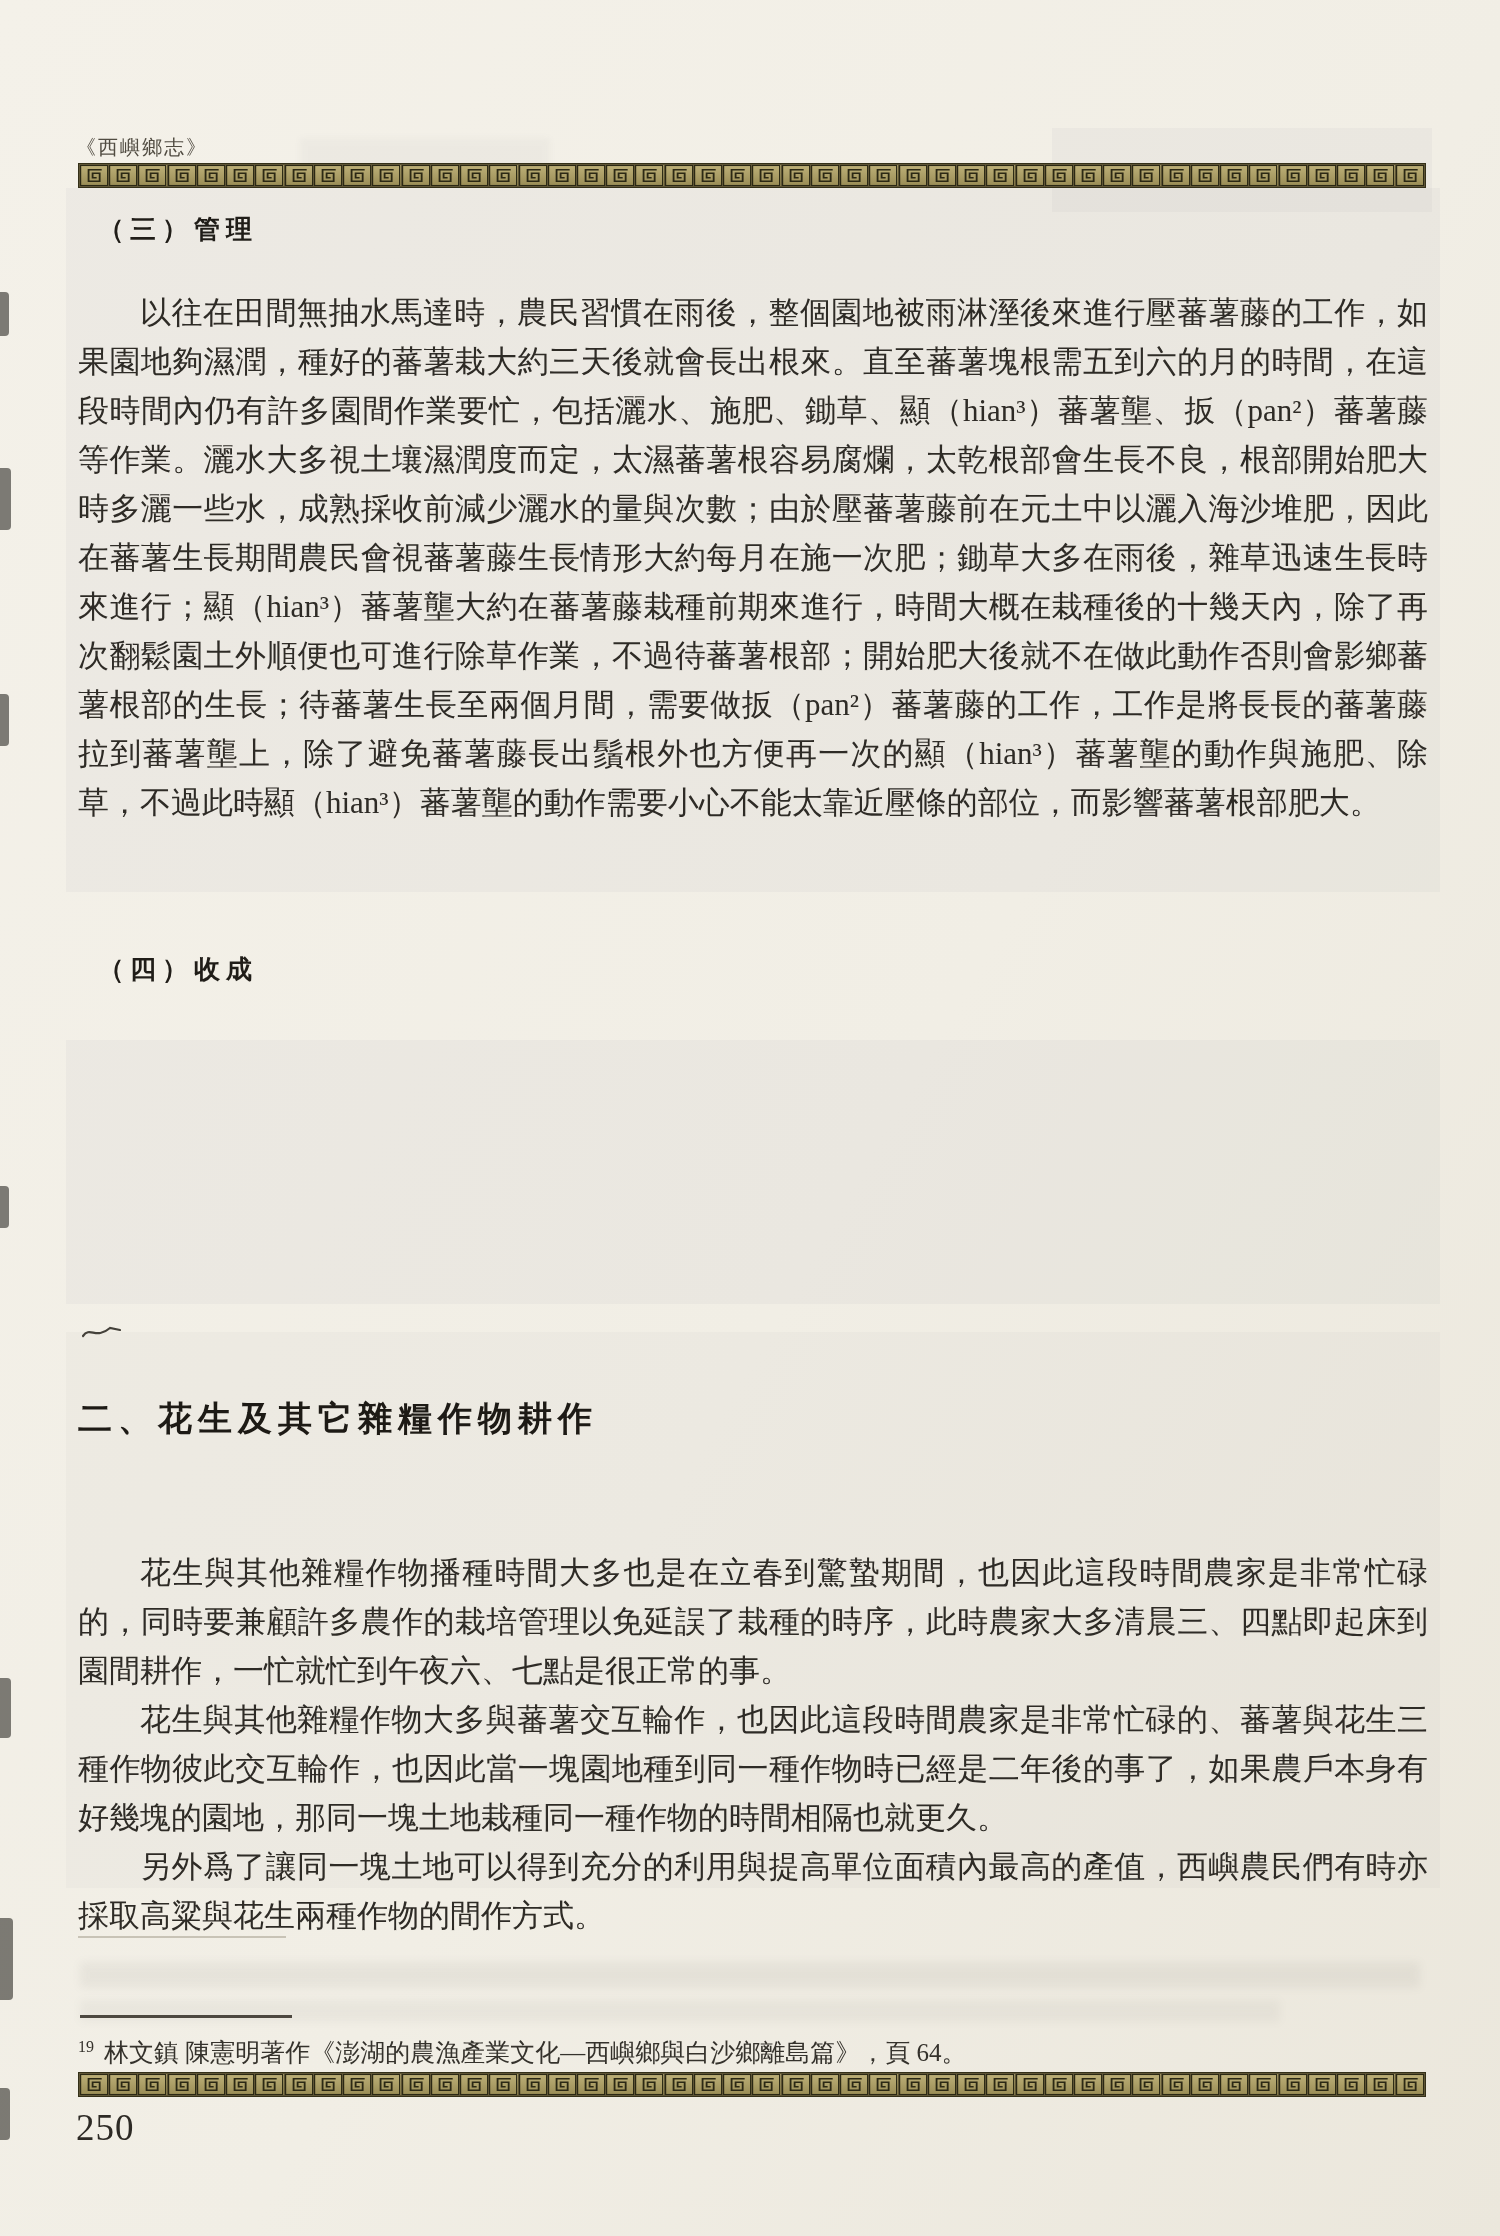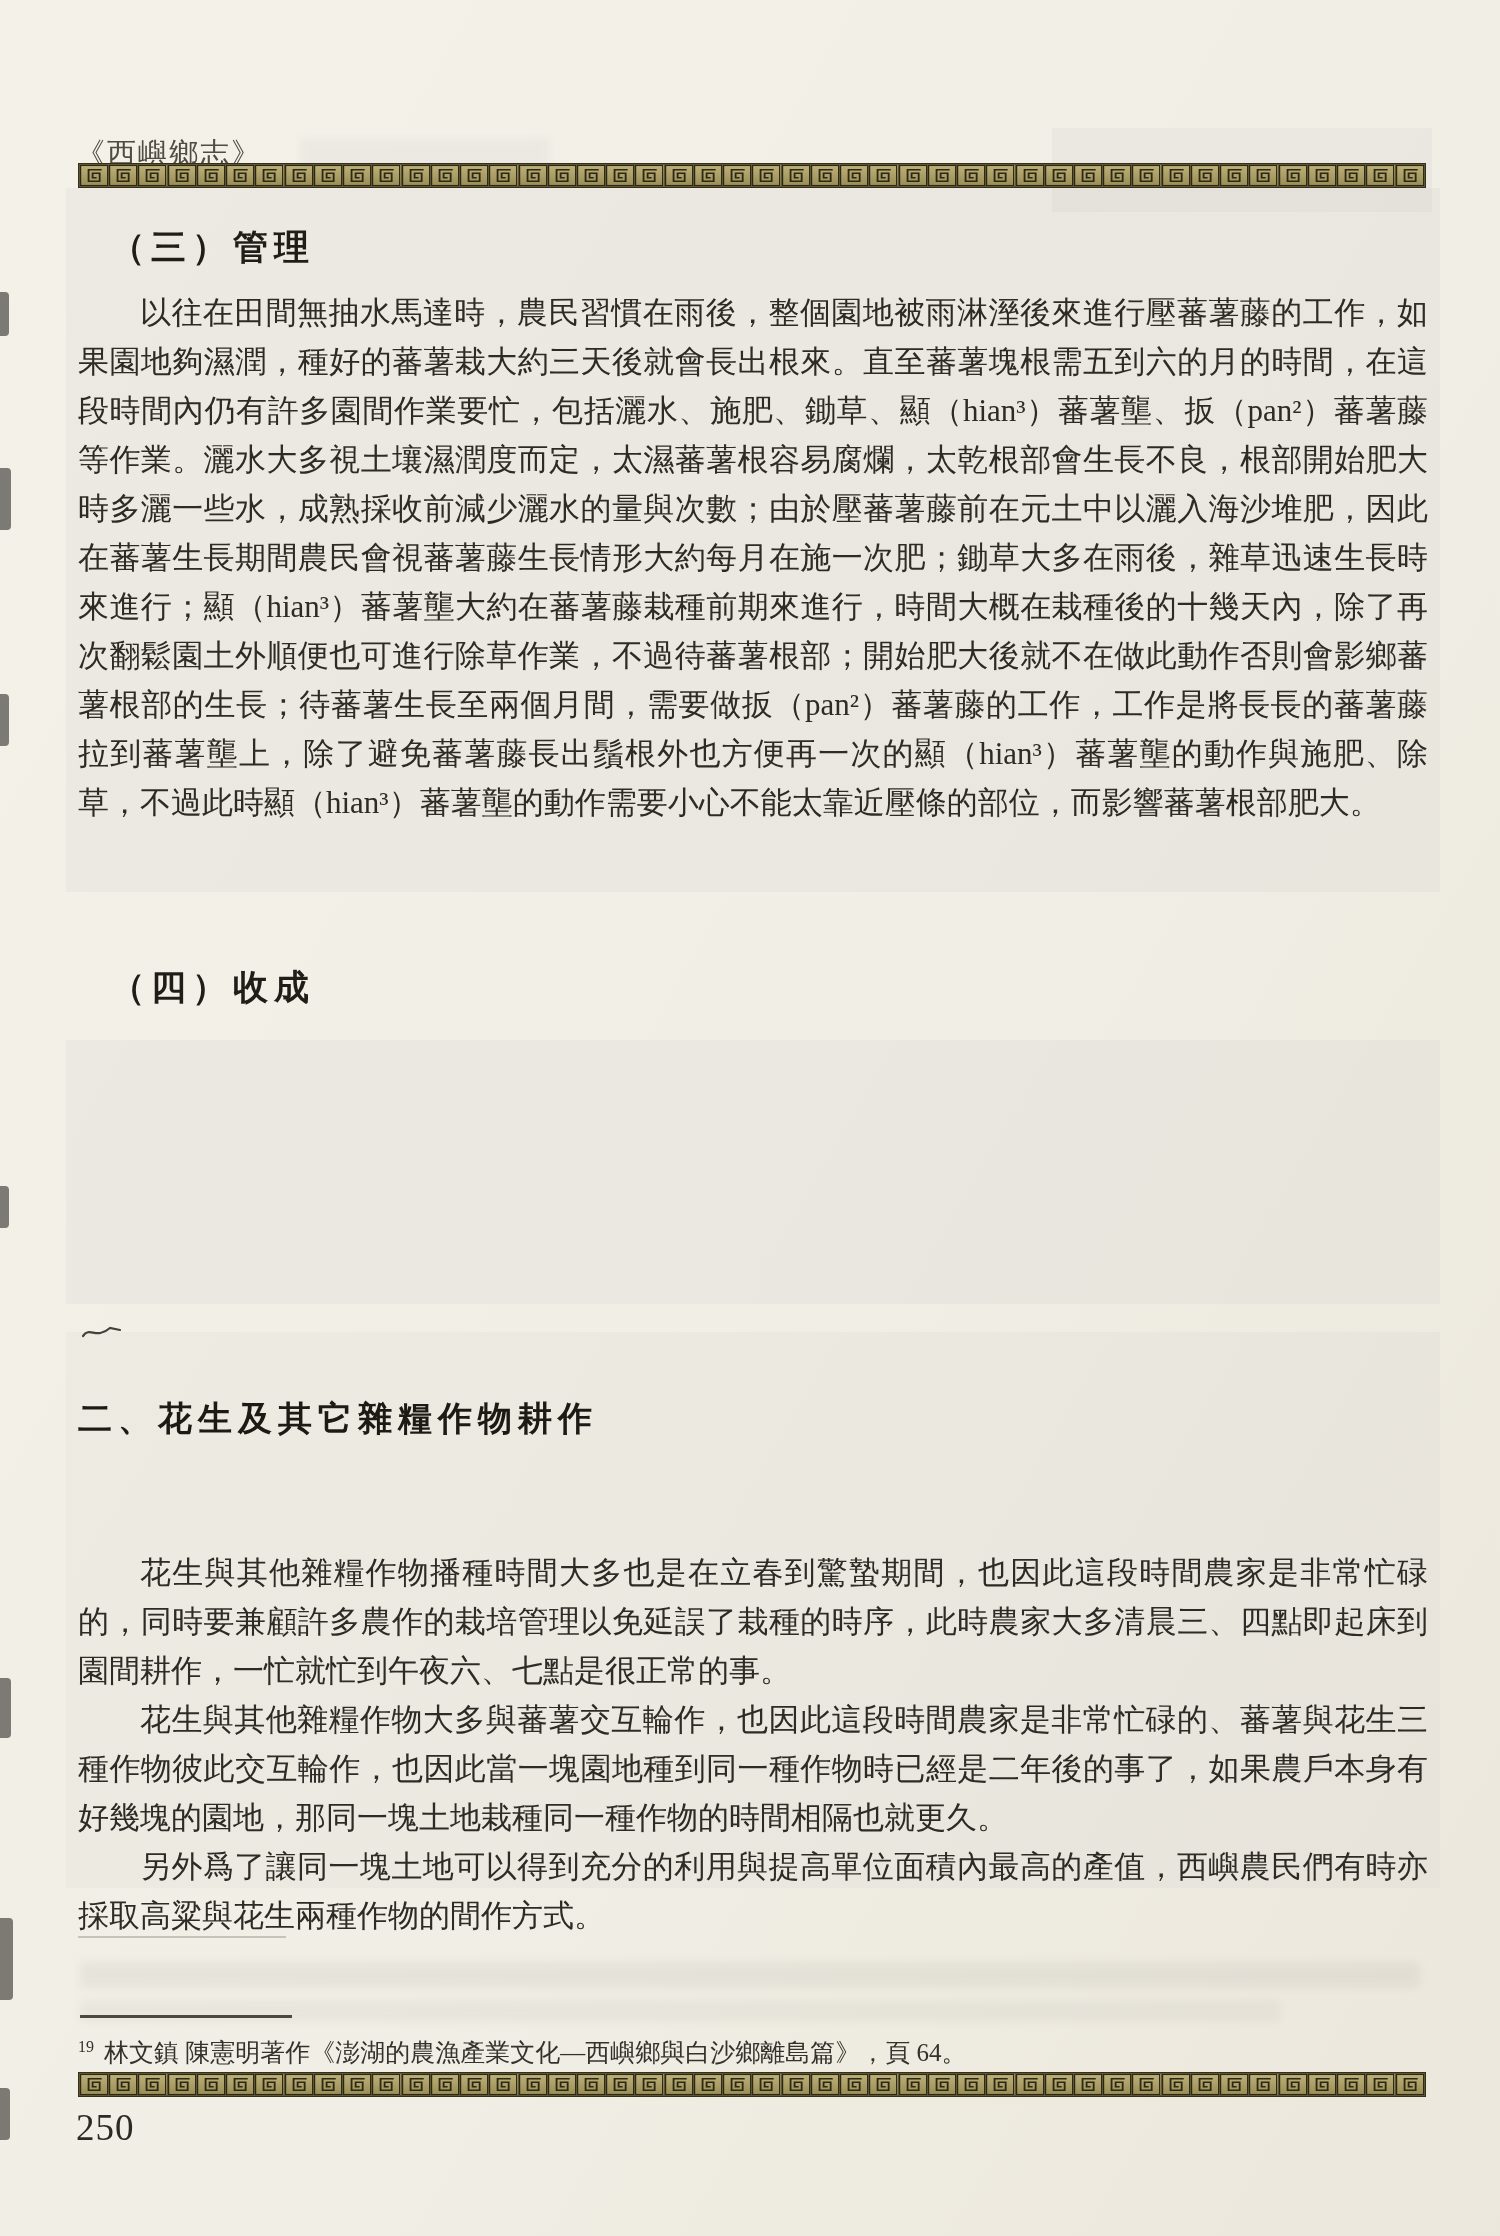--- a/index.html
+++ b/index.html
@@ -11,36 +11,36 @@
     overflow:hidden;
     font-family:"Liberation Serif","DejaVu Serif",serif;
     color:#2d2a25;
   }
   .wash{position:absolute;background:#7d7d82;pointer-events:none;}
   .ghostband{position:absolute;background:#6f6c66;filter:blur(4px);pointer-events:none;}
   .edge-mark{position:absolute;left:0;background:#3c3a35;border-radius:0 4px 4px 0;opacity:.65;}
 
   .book-title{
     position:absolute;left:76px;top:134px;
-    font-size:29px;letter-spacing:2px;color:#514c42;
+    font-size:20px;letter-spacing:2px;color:#514c42;
   }
   .greek-border{
     position:absolute;left:78px;width:1348px;height:25px;
     display:flex;gap:1px;box-sizing:border-box;
     background:#5e5536;border:1px solid #343019;
     padding:1px;
   }
   .greek-border.top{top:163px;}
   .greek-border.bottom{top:2072px;}
   .gb-cell{flex:1;background:linear-gradient(#bdb078,#998c55);display:block;}
   .gb-cell svg{display:block;width:100%;height:100%;}
 
   .h-sub{
-    position:absolute;left:94px;margin:16px;
-    font-size:35px;font-weight:700;letter-spacing:6px;color:#201d18;
+    position:absolute;left:94px;margin:4px;
+    font-size:26px;font-weight:700;letter-spacing:6px;color:#201d18;
   }
   #h-sec3{top:208px;}
   #h-sec4{top:948px;}
   .h-main{
     position:absolute;left:78px;top:1396px;margin:0;
     font-size:34px;font-weight:700;letter-spacing:6px;color:#1d1a15;text-align:right;
   }
   .para{
     position:absolute;left:78px;width:1350px;
     font-size:31px;line-height:49px;

